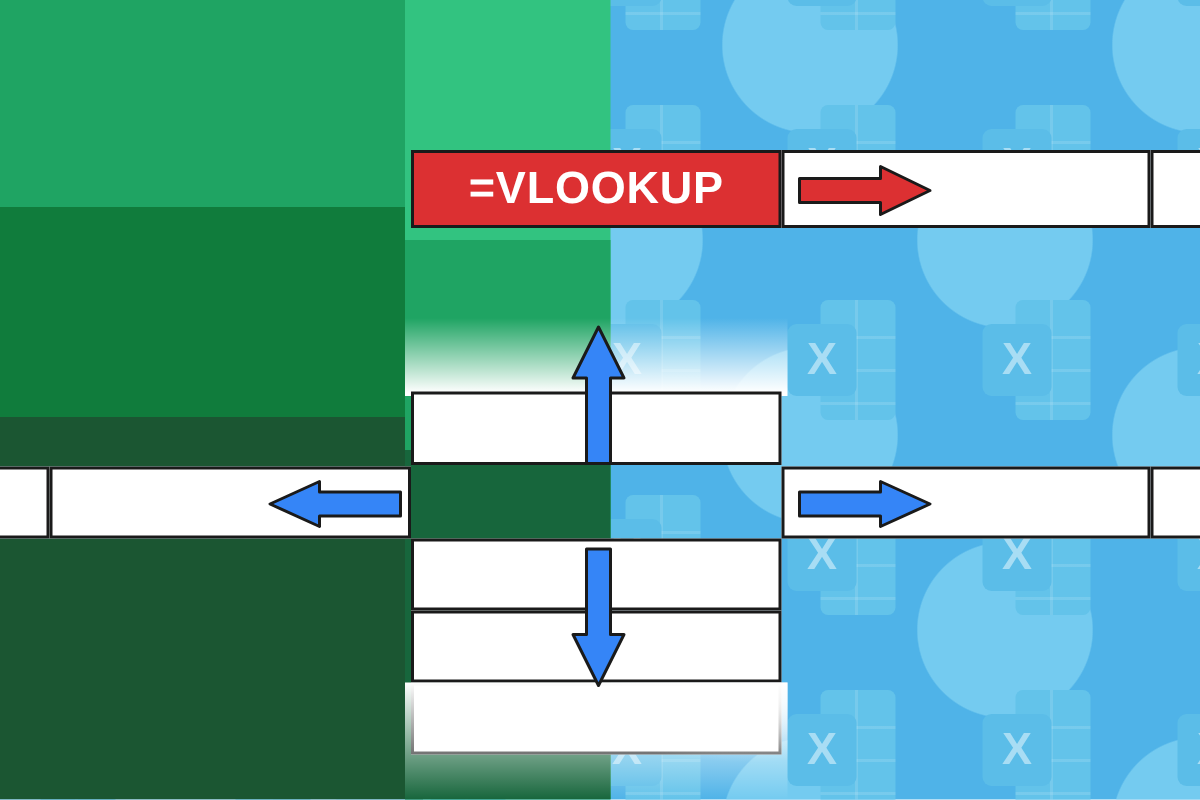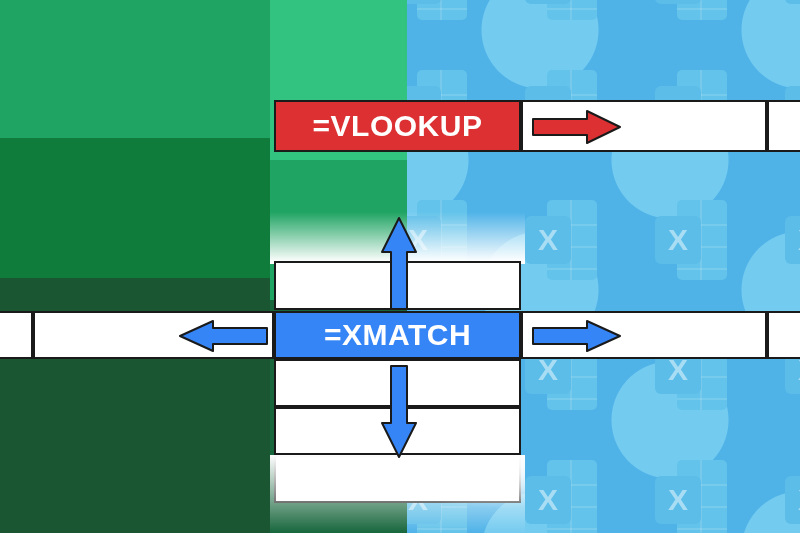--- a/index.html
+++ b/index.html
@@ -372,23 +372,20 @@
   </div>
 
   <div class="cell" style="left: 521px; top: 100px; width: 246px; height: 52px; border-color: rgb(26, 26, 26);"></div>
   <div class="cell" style="left: 767px; top: 100px; width: 60px; height: 52px; border-color: rgb(26, 26, 26);"></div>
 
   <div class="cell" style="left: 274px; top: 261px; width: 247px; height: 49px; border-color: rgb(26, 26, 26);"></div>
 
   <div class="cell" style="left: -30px; top: 311px; width: 63px; height: 48px; border-color: rgb(26, 26, 26);"></div>
   <div class="cell" style="left: 33px; top: 311px; width: 241px; height: 48px; border-color: rgb(26, 26, 26);"></div>
 
-  <div class="cell formula-cell" id="xmatchCell" style="left:274px;top:311px;width:247px;height:48px;background:#3585F7;border-color:#1A1A1A;">
-    <span>=XMATCH</span>
-  </div>
 
   <div class="cell" style="left: 521px; top: 311px; width: 246px; height: 48px; border-color: rgb(26, 26, 26);"></div>
   <div class="cell" style="left: 767px; top: 311px; width: 60px; height: 48px; border-color: rgb(26, 26, 26);"></div>
 
   <div class="cell" style="left: 274px; top: 359px; width: 247px; height: 48px; border-color: rgb(26, 26, 26);"></div>
   <div class="cell" style="left: 274px; top: 407px; width: 247px; height: 48px; border-color: rgb(26, 26, 26);"></div>
   <div class="cell" style="left: 274px; top: 455px; width: 247px; height: 48px; border-color: rgb(26, 26, 26);"></div>
 
   <div class="fade-bottom"></div>
   <div class="fade-bottom-2"></div>

